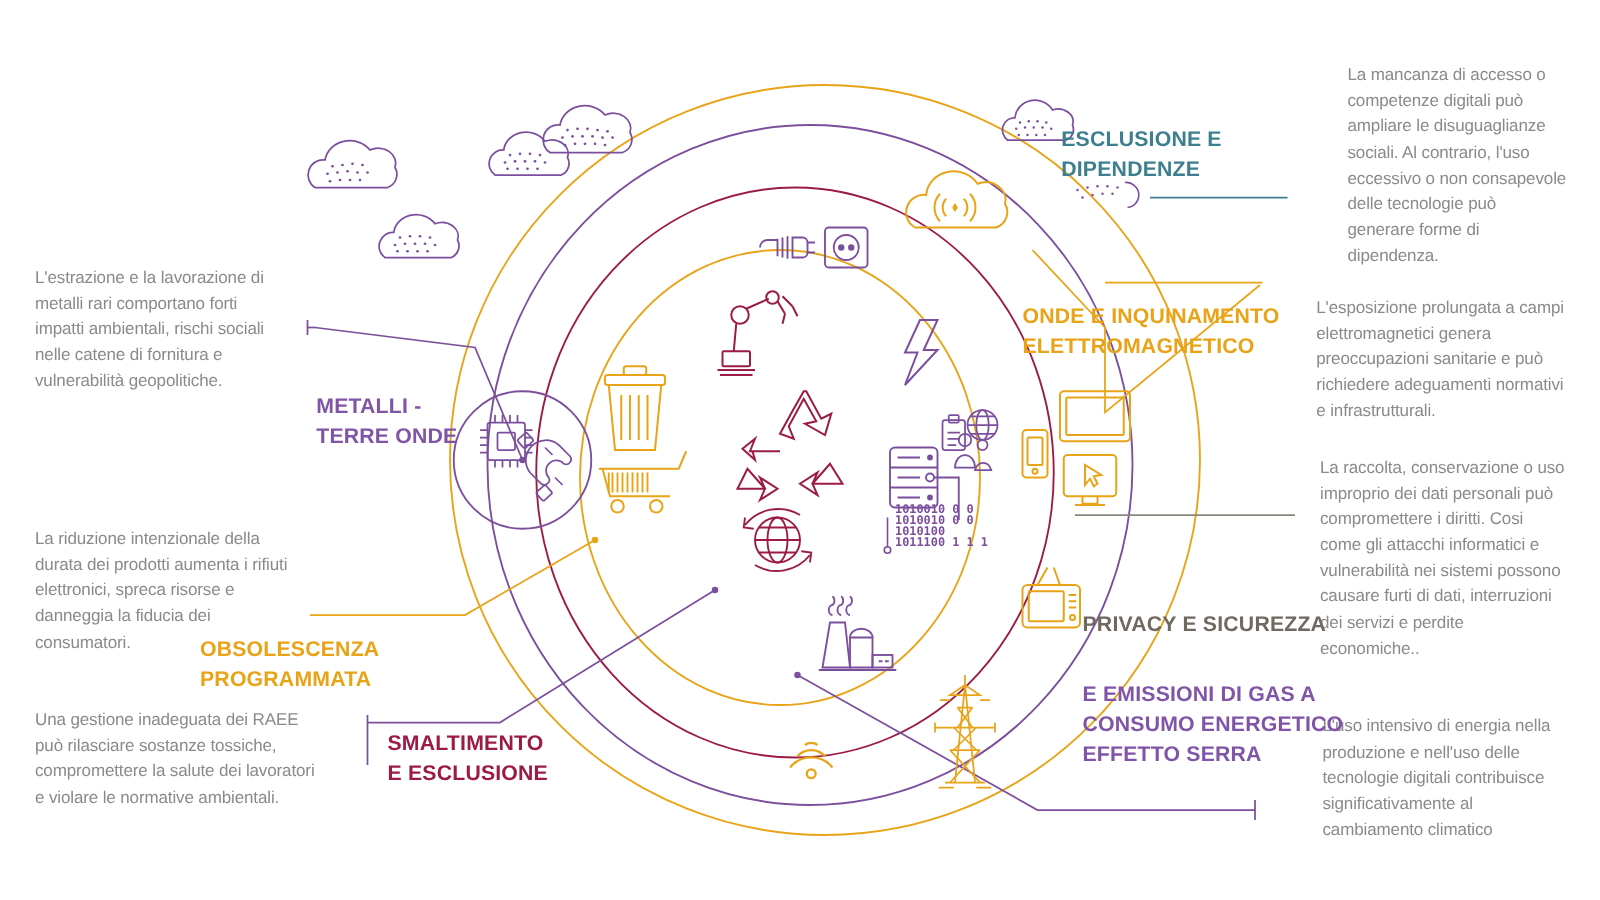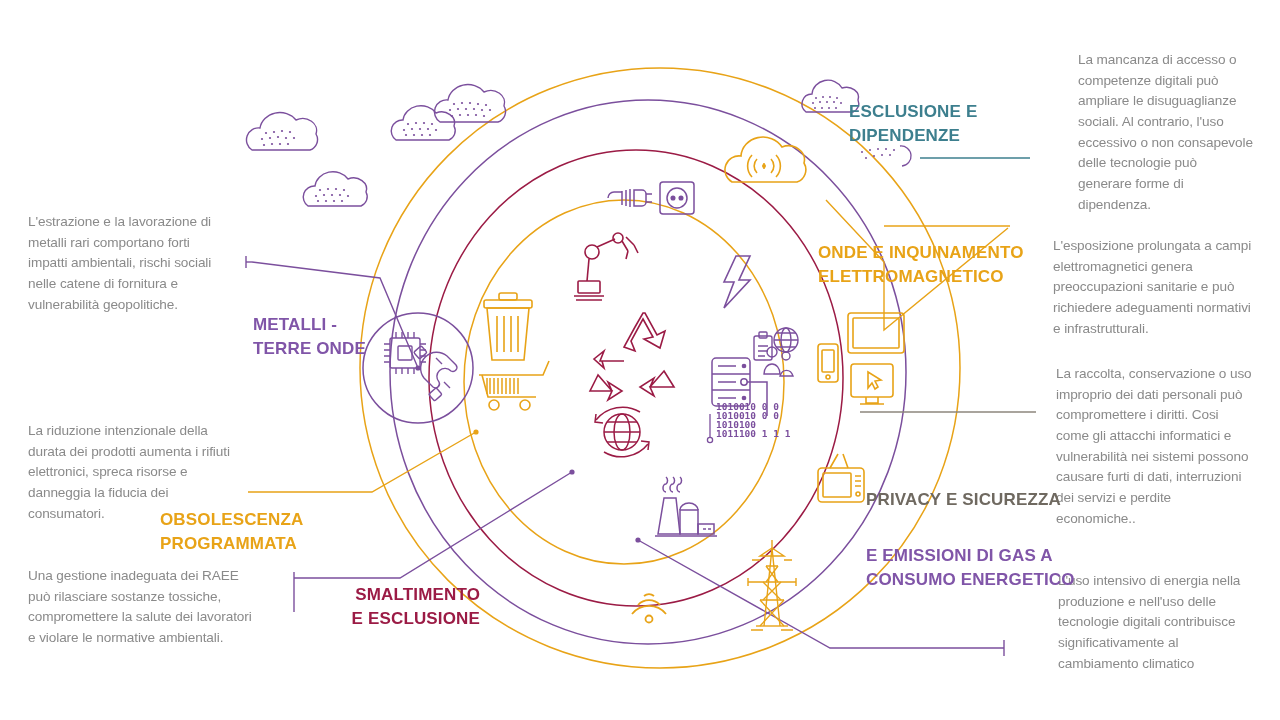--- a/index.html
+++ b/index.html
@@ -391,35 +391,36 @@
   <div class="head c-violet" style="left:253px;top:273px;width:140px;margin-top:40px;">
     <div>METALLI -</div>
     <div>TERRE ONDE</div>
   </div>
 
   <div class="head c-orange" style="left:160px;top:508px;width:170px;">
     <div>OBSOLESCENZA</div>
     <div>PROGRAMMATA</div>
   </div>
 
-  <div class="head c-maroon" style="left:310px;top:583px;width:170px;text-align:right;">
+  <div class="head c-maroon" style="left:310px;top:583px;width:170px;">
     <div>SMALTIMENTO</div>
     <div>E ESCLUSIONE</div>
   </div>
 
   <div class="head c-teal" style="left:849px;top:100px;width:190px;">
     <div>ESCLUSIONE E</div>
     <div>DIPENDENZE</div>
   </div>
 
   <div class="head c-orange" style="left:818px;top:241px;width:220px;">
     <div>ONDE E INQUINAMENTO</div>
     <div>ELETTROMAGNETICO</div>
   </div>
 
   <div class="head c-gray" style="left:866px;top:460px;width:200px;margin-top:28px;">PRIVACY E SICUREZZA</div>
 
   <div class="head c-violet" style="left:866px;top:544px;width:216px;">
     <div>E EMISSIONI DI GAS A</div>
     <div>CONSUMO ENERGETICO</div>
+    <div>EFFETTO SERRA</div>
   </div>
 
 </div>
 
 </body></html>

